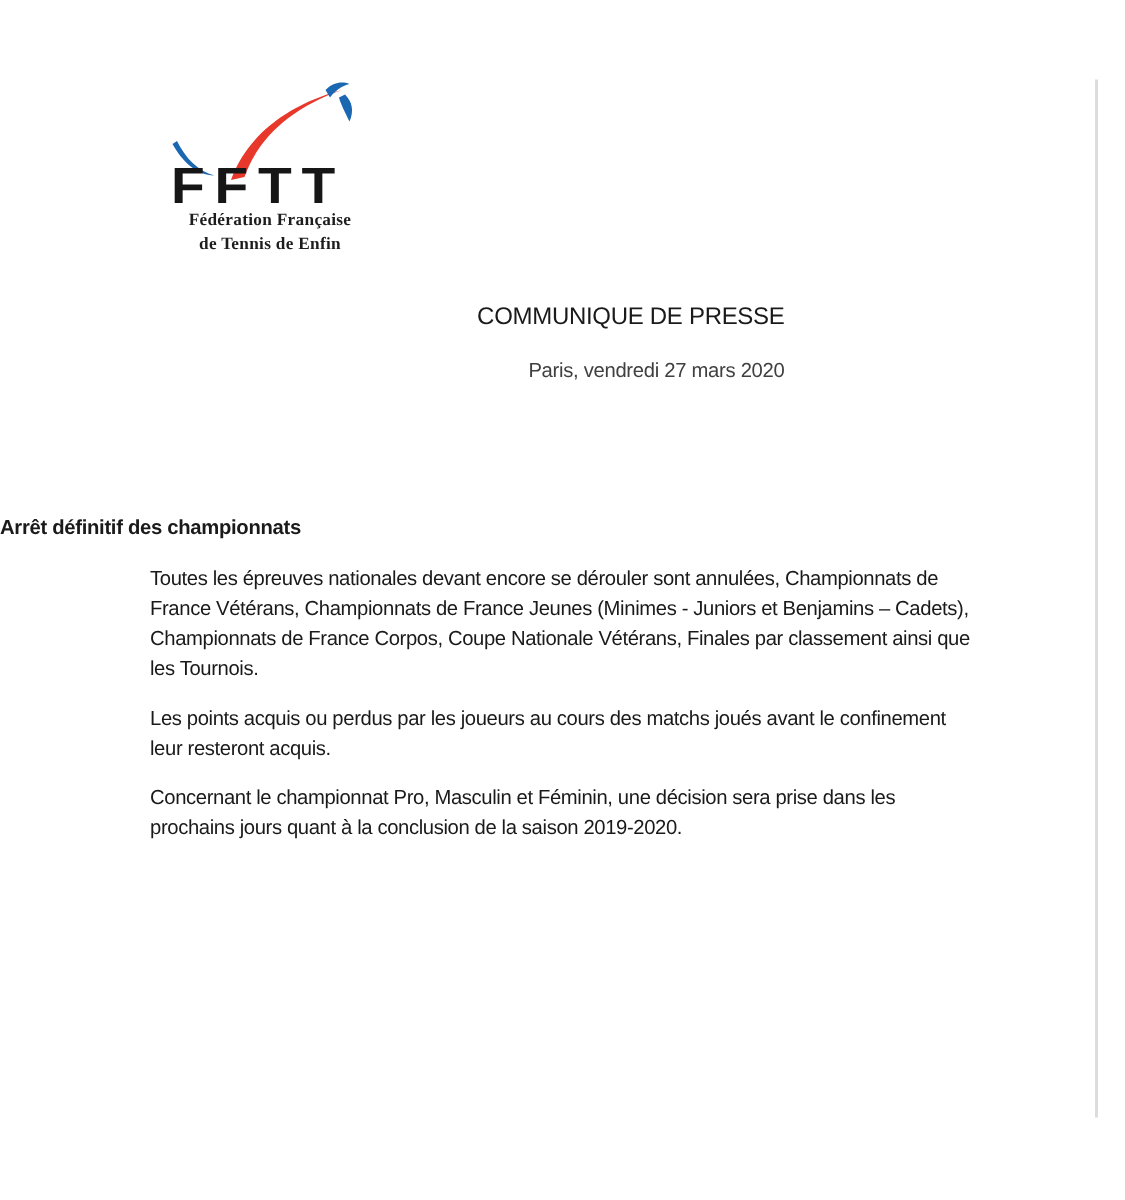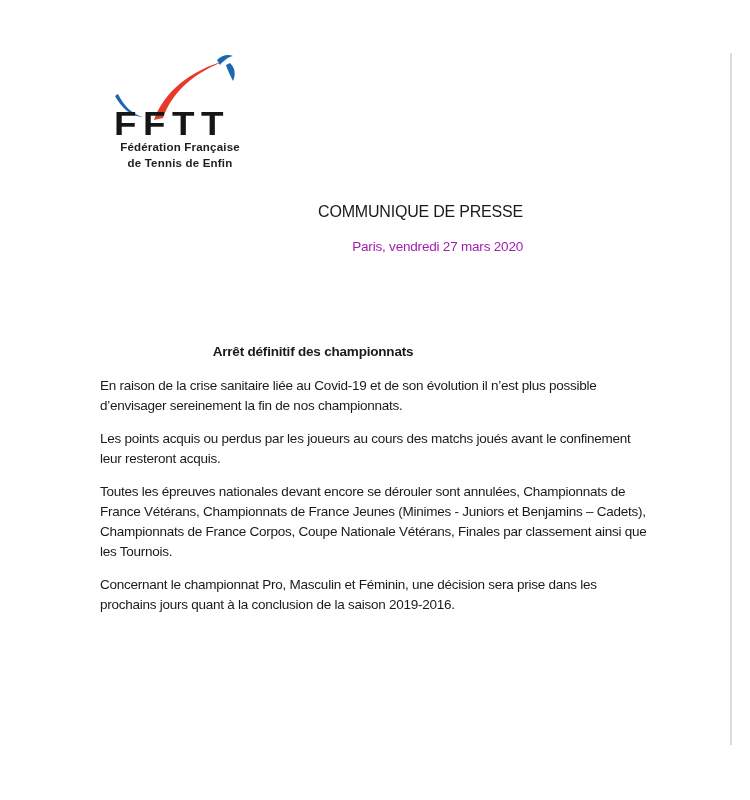--- a/index.html
+++ b/index.html
@@ -31,43 +31,44 @@
   }
   .logo svg { display: block; }
   .logo-caption {
     margin-top: 2px;
     font-size: 11.5px;
     line-height: 13.5px;
     font-weight: 700;
     letter-spacing: 0.2px;
     color: #1d1d1d;
     white-space: nowrap;
+    font-family: Liberation Serif, serif;
   }
   
   .kicker {
     position: absolute;
     top: 203px; right: 103px;
     font-size: 16px;
     letter-spacing: -0.2px;
     color: #1a1a1a;
     white-space: nowrap;
   }
   .dateline {
     position: absolute;
     top: 239px; right: 103px;
     font-size: 13.5px;
     letter-spacing: -0.2px;
-    color: #a21caf;
+    color: #404040;
     white-space: nowrap;
   }
   
   .doc-title {
     position: absolute;
     left: 0; right: 0; top: 344px;
-    text-align: center;
+    text-align: left;
     font-size: 13.5px;
     font-weight: 700;
     letter-spacing: -0.2px;
     color: #1a1a1a;
   }
   
   .body-copy {
     position: absolute;
     left: 100px; top: 376px;
     width: 600px;
@@ -105,25 +106,23 @@
     <div class="logo-caption">de Tennis de Enfin</div>
   </div>
 
   <div class="kicker">COMMUNIQUE DE PRESSE</div>
 
   <div class="dateline">Paris, vendredi 27 mars 2020</div>
 
   <div class="doc-title">Arrêt définitif des championnats</div>
 
   <div class="body-copy">
-      <p class="para">En raison de la crise sanitaire liée au Covid-19 et de son évolution il n’est plus possible
-d’envisager sereinement la fin de nos championnats.</p>
-      <p class="para">Les points acquis ou perdus par les joueurs au cours des matchs joués avant le confinement
-leur resteront acquis.</p>
       <p class="para">Toutes les épreuves nationales devant encore se dérouler sont annulées, Championnats de
 France Vétérans, Championnats de France Jeunes (Minimes - Juniors et Benjamins – Cadets),
 Championnats de France Corpos, Coupe Nationale Vétérans, Finales par classement ainsi que
 les Tournois.</p>
+      <p class="para">Les points acquis ou perdus par les joueurs au cours des matchs joués avant le confinement
+leur resteront acquis.</p>
       <p class="para">Concernant le championnat Pro, Masculin et Féminin, une décision sera prise dans les
-prochains jours quant à la conclusion de la saison 2019-2016.</p>
+prochains jours quant à la conclusion de la saison 2019-2020.</p>
     </div>
 
 </div>
 
 </body></html>

